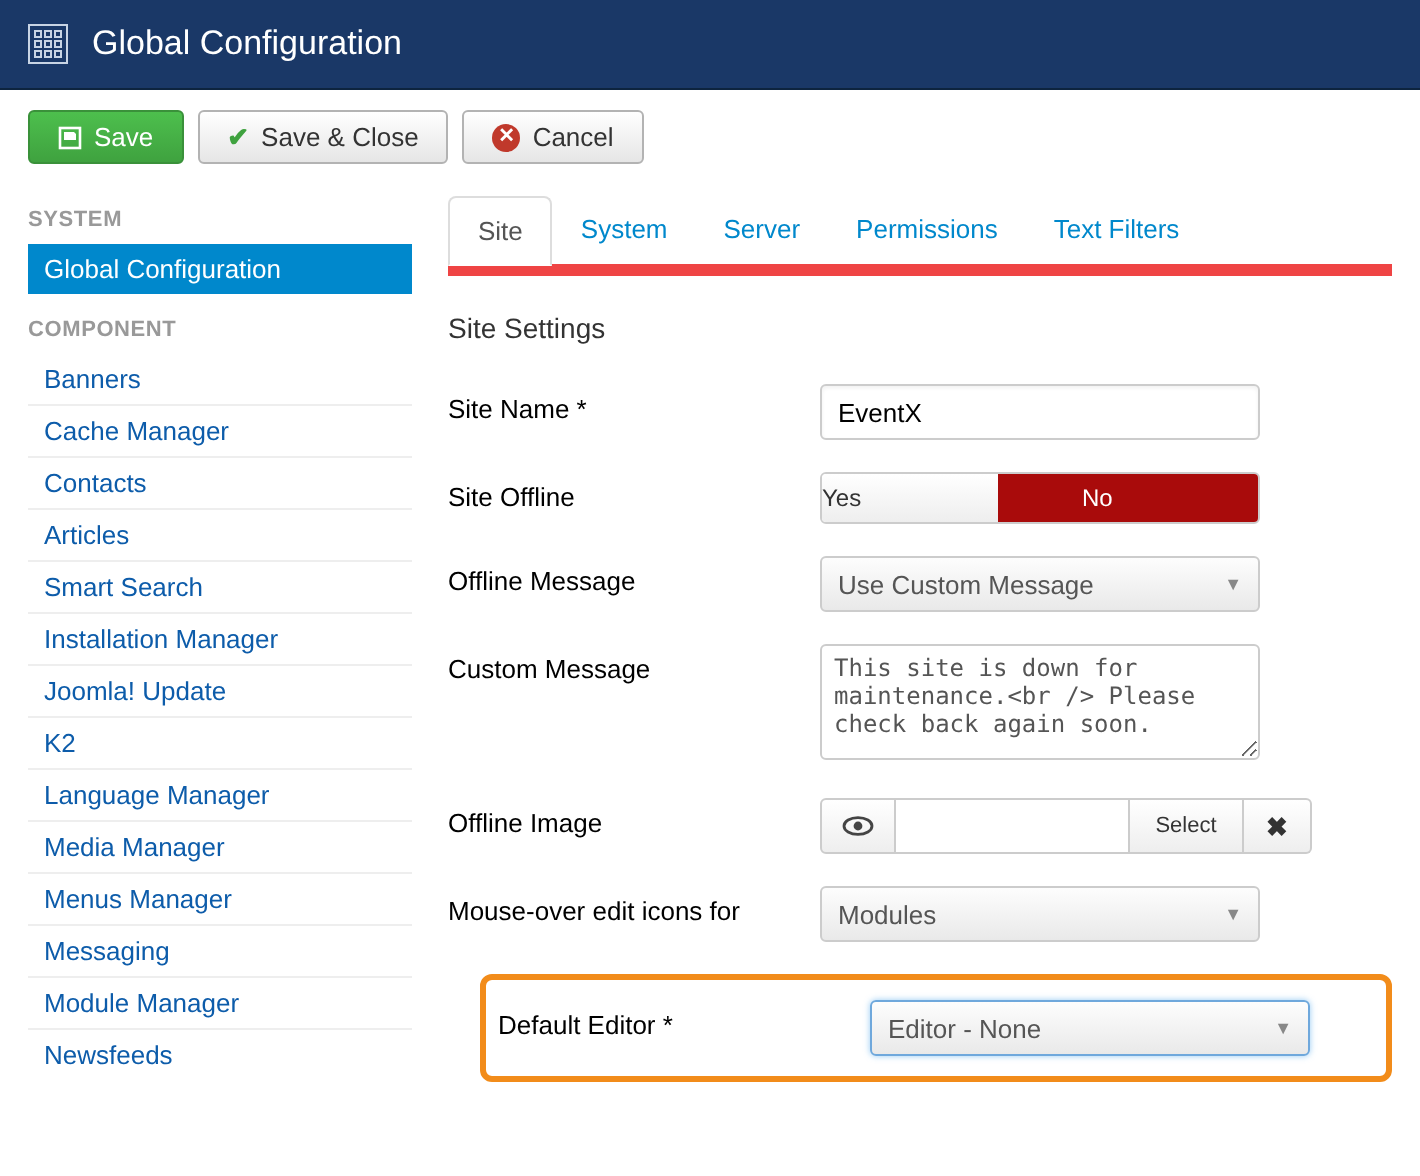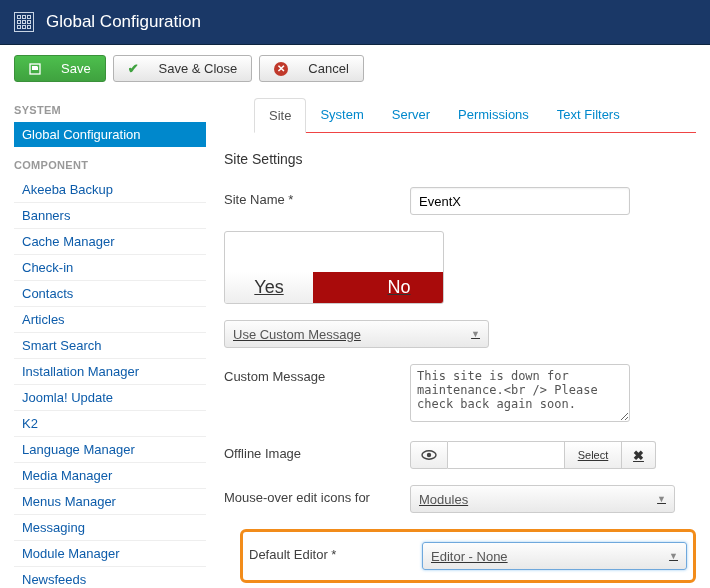--- a/index.html
+++ b/index.html
@@ -2,47 +2,47 @@
 <html><head>
 <meta charset="utf-8">
 <style>
   * { box-sizing: border-box; margin: 0; padding: 0; }
   body { font-family: Arial, Helvetica, sans-serif; font-size: 13px; color: #333; background: #fff; width: 710px; }
   .topbar { background: #1a3867; color: #fff; height: 45px; display: flex; align-items: center; padding: 0 14px; border-bottom: 1px solid #0d243f; }
   .topbar .grid-icon { width: 20px; height: 20px; border: 1px solid #c8d4e4; display: inline-flex; flex-wrap: wrap; padding: 1px; margin-right: 12px; }
   .topbar .grid-icon span { width: 4px; height: 4px; border: 1px solid #c8d4e4; margin: 0.5px; }
   .topbar h1 { font-size: 17px; font-weight: normal; }
   .toolbar { padding: 10px 14px; display: flex; gap: 7px; }
-  .btn { display: inline-flex; align-items: center; gap: 20px; padding: 5px 14px; font-size: 13px; border: 1px solid #b3b3b3; border-radius: 3px; background: linear-gradient(#fff,#e6e6e6); color: #333; cursor: pointer; }
+  .btn { display: inline-flex; align-items: center; gap: 6px; padding: 5px 14px; font-size: 13px; border: 1px solid #b3b3b3; border-radius: 3px; background: linear-gradient(#fff,#e6e6e6); color: #333; cursor: pointer; }
   .btn-success { background: linear-gradient(#4dbf4d,#3fa23f); border-color: #3a913a; color: #fff; }
   .btn .ic { font-weight: bold; }
   .btn-success .ic { color: #fff; }
   .btn .ic.green { color: #3fa23f; }
   .btn .ic.redcircle { background:#c0392b; color:#fff; width:14px; height:14px; border-radius:50%; display:inline-flex; align-items:center; justify-content:center; font-size:10px; line-height:1; }
   .layout { display: flex; padding: 0 14px 14px; }
   .sidebar { width: 210px; padding-right: 18px; }
   .side-sec { font-size: 11px; color: #999; font-weight: bold; margin: 12px 0 6px; letter-spacing: .3px; }
   .side-list { list-style: none; }
   .side-list li { padding: 5px 8px; color: #0d5caa; cursor: pointer; border-top: 1px solid #eee; }
   .side-list li:first-child { border-top: none; }
   .side-list li.active { background: #0088cc; color: #fff; }
   .main { flex: 1; min-width: 0; }
-  .tabs { display: flex; border-bottom: 1px solid #ef4444; margin-top: 6px; margin-left: 30px; }
+  .tabs { display: flex; border-bottom: 6px solid #ef4444; margin-top: 6px; }
   .tab { padding: 9px 14px; color: #0088cc; cursor: pointer; font-size: 13px; }
   .tab.active { border: 1px solid #ddd; border-bottom: 1px solid #fff; border-radius: 4px 4px 0 0; color: #555; margin-bottom: -1px; background: #fff; }
   h2.section { font-size: 14px; font-weight: normal; margin: 18px 0 20px; color: #333; }
   .form-row { display: flex; align-items: flex-start; margin-bottom: 16px; }
   .form-row.highlight { border: 3px solid #f28c1a; border-radius: 6px; padding: 10px 6px; margin-bottom: 8px; margin-left: 16px; }
-  .flabel { width: 186px; padding-top: 5px; color: #404040; font-size: 13px; }
-  .fcontrol { flex: 1; text-decoration: underline; }
+  .flabel { width: 186px; padding-top: 5px; color: #000000; font-size: 13px; }
+  .fcontrol { flex: 1; }
   .textinp { width: 220px; height: 28px; padding: 3px 8px; border: 1px solid #ccc; border-radius: 3px; font-size: 13px; box-shadow: inset 0 1px 2px rgba(0,0,0,.06); }
   .yn { display: flex; width: 220px; border: 1px solid #ccc; border-radius: 3px; overflow: hidden; }
-  .yn .opt { flex: 1; text-align: center; padding: 5px 0; font-size: 18px; background: linear-gradient(#fff,#eee); cursor: pointer; margin-top: 40px; }
+  .yn .opt { flex: 1; padding: 5px 0; font-size: 12px; background: linear-gradient(#fff,#eee); cursor: pointer; }
   .yn .opt.sel { background: #a90b0b; color: #fff; padding-left: 42px; }
-  .selectish { width: 265px; height: 28px; border: 1px solid #ccc; border-radius: 3px; background: linear-gradient(#fdfdfd,#e9e9e9); display: flex; align-items: center; padding: 0 8px; justify-content: space-between; color: #555; cursor: pointer; }
+  .selectish { width: 220px; height: 28px; border: 1px solid #ccc; border-radius: 3px; background: linear-gradient(#fdfdfd,#e9e9e9); display: flex; align-items: center; padding: 0 8px; justify-content: space-between; color: #555; cursor: pointer; }
   .selectish.blue { border-color: #6fa8dc; box-shadow: 0 0 3px rgba(82,168,236,.6); }
   .tri { font-size: 9px; color: #888; }
   .txtarea { width: 220px; height: 58px; border: 1px solid #ccc; border-radius: 3px; padding: 4px 6px; font-size: 12px; color: #555; resize: both; overflow-y: scroll; }
   .imgrow { display: flex; width: 246px; }
   .imgrow .eye { width: 38px; height: 28px; border: 1px solid #ccc; border-radius: 3px 0 0 3px; background: linear-gradient(#fff,#eee); display:flex; align-items:center; justify-content:center; }
   .imgrow .mid { flex:1; height:28px; border:1px solid #ccc; border-left:none; border-right:none; background:#fff; }
   .imgrow .selbtn { width:58px; height:28px; border:1px solid #ccc; background:linear-gradient(#fff,#eee); display:flex; align-items:center; justify-content:center; font-size:11px; cursor:pointer; }
   .imgrow .xbtn { width:34px; height:28px; border:1px solid #ccc; border-left:none; border-radius:0 3px 3px 0; background:linear-gradient(#fff,#eee); display:flex; align-items:center; justify-content:center; font-weight:bold; cursor:pointer; }
   svg { display:block; }
 </style>
@@ -85,24 +85,22 @@
 </div>
 
 <div class="layout">
   <aside class="sidebar">
     <div class="side-sec">SYSTEM</div>
     <ul class="side-list">
       <li class="active">Global Configuration</li>
     </ul>
     <div class="side-sec">COMPONENT</div>
     <ul class="side-list" id="comp-list">
-        <li>Akeeba Backup</li>
         <li>Banners</li>
         <li>Cache Manager</li>
-        <li>Check-in</li>
         <li>Contacts</li>
         <li>Articles</li>
         <li>Smart Search</li>
         <li>Installation Manager</li>
         <li>Joomla! Update</li>
         <li>K2</li>
         <li>Language Manager</li>
         <li>Media Manager</li>
         <li>Menus Manager</li>
         <li>Messaging</li>
@@ -121,29 +119,31 @@
     </div>
 
     <h2 class="section">Site Settings</h2>
 
     <div class="form-row">
       <div class="flabel">Site Name *</div>
       <div class="fcontrol"><input class="textinp" value="EventX" style=""></div>
     </div>
 
     <div class="form-row">
+      <div class="flabel">Site Offline</div>
       <div class="fcontrol">
         <div class="yn">
           <div class="opt">Yes</div>
           <div class="opt sel">No</div>
         </div>
       </div>
     </div>
 
     <div class="form-row">
+      <div class="flabel">Offline Message</div>
       <div class="fcontrol">
         <div class="selectish">
           <span>Use Custom Message</span>
           <span class="tri">▼</span>
         </div>
       </div>
     </div>
 
     <div class="form-row">
       <div class="flabel">Custom Message</div>

